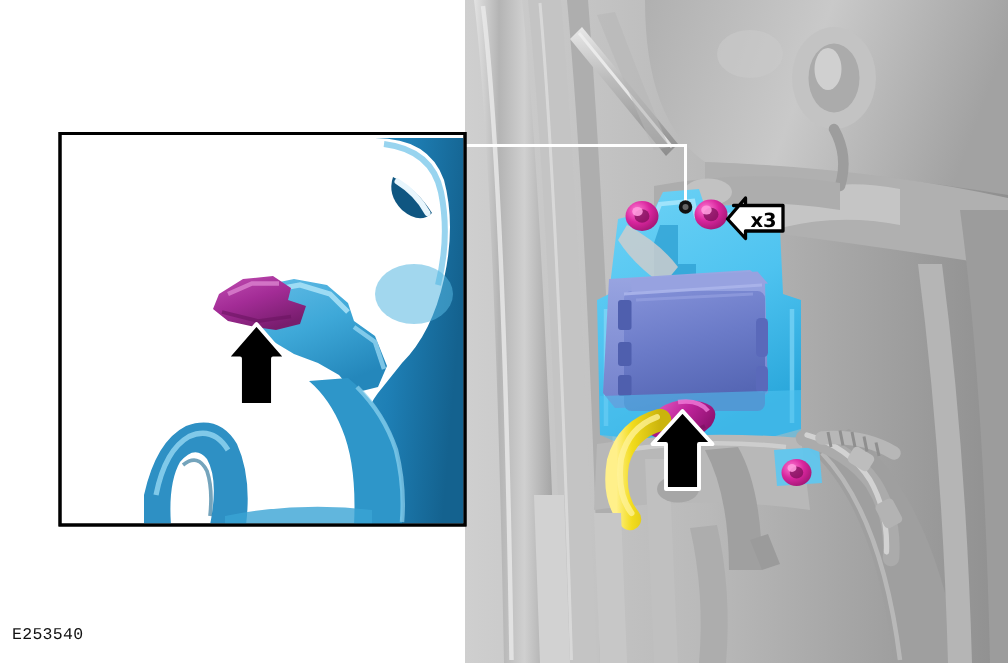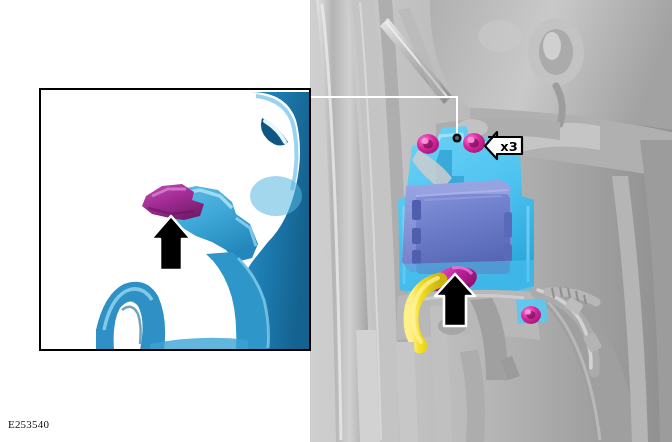--- a/index.html
+++ b/index.html
@@ -4,21 +4,21 @@
 <style>
   html,body{margin:0;padding:0;background:#ffffff;}
   body{
     width:672px;height:442px;position:relative;overflow:hidden;
     font-family:"DejaVu Sans","Liberation Sans",sans-serif;
   }
   #figure{position:absolute;left:0;top:0;width:672px;height:419px;}
   #figure svg{display:block;}
   .fig-id{
     position:absolute;left:8px;top:418px;
-    font-family:Liberation Serif, serif;
+    font-family:Liberation Mono, monospace;
     font-size:11px;letter-spacing:.2px;color:#111;
     white-space:nowrap;
   }
   .tag-text{
     font-family:"DejaVu Sans","Liberation Sans",sans-serif;
     font-size:13px;font-weight:700;fill:#000;
   }
 </style>
 </head>
 <body>

